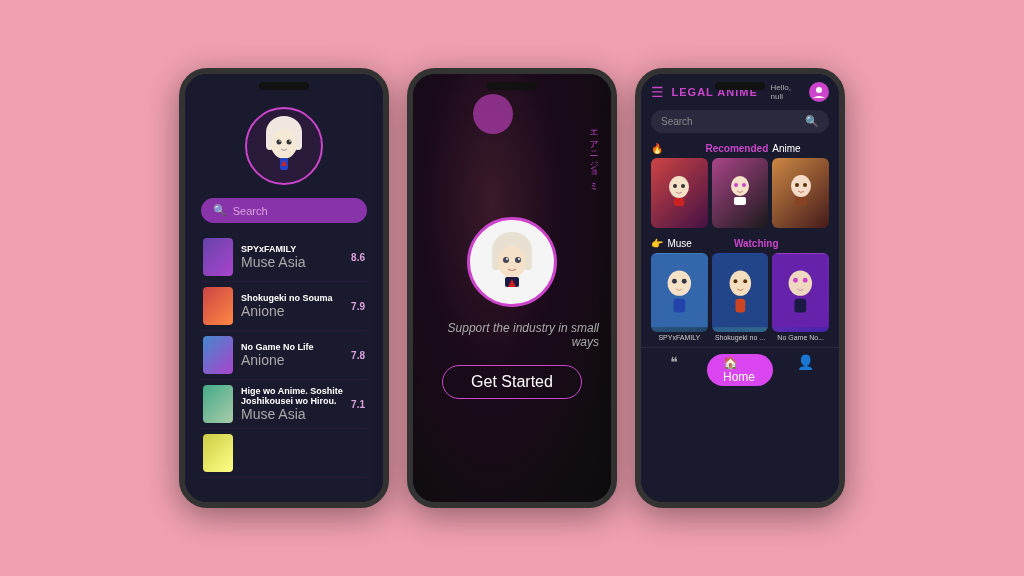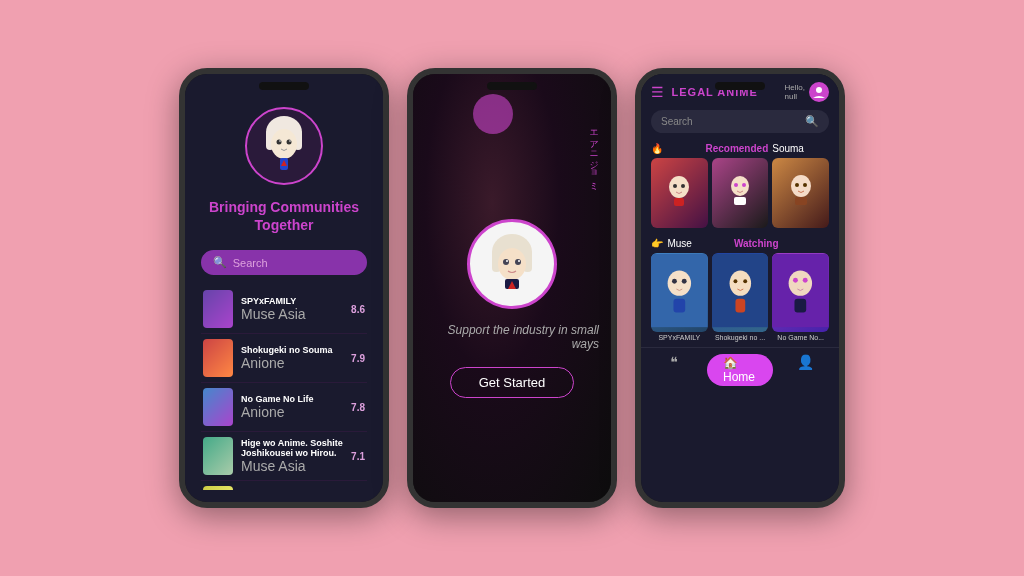--- a/index.html
+++ b/index.html
@@ -198,21 +198,21 @@
       font-style: italic;
     }
     .splash-btn {
       position: relative;
       z-index: 2;
       background: transparent;
       border: 1.5px solid #cc44cc;
       border-radius: 20px;
       color: #fff;
       padding: 7px 28px;
-      font-size: 13px;
+      font-size: 16px;
       cursor: pointer;
     }
 
     
     .phone3-inner {
       background: #1a1a2e;
       padding: 0;
     }
     .app-header {
       display: flex;
@@ -228,21 +228,21 @@
     .app-title {
       color: #cc44cc;
       font-size: 11px;
       font-weight: bold;
       letter-spacing: 1px;
       flex: 1;
     }
     .hello-text {
       color: #aaa;
       font-size: 8px;
-      margin-right: 4px;
+      margin-right: 18px;
     }
     .user-avatar {
       width: 20px;
       height: 20px;
       border-radius: 50%;
       background: #cc44cc;
       display: flex;
       align-items: center;
       justify-content: center;
       color: #fff;
@@ -370,21 +370,20 @@
       <circle cx="45" cy="36" r="2.5" fill="#333"></circle>
       <circle cx="36" cy="35" r="0.8" fill="#fff"></circle>
       <circle cx="46" cy="35" r="0.8" fill="#fff"></circle>
 
       <path d="M37 43 Q40 46 43 43" stroke="#999" stroke-width="1" fill="none"></path>
 
       <rect x="36" y="52" width="8" height="12" rx="2" fill="#2244cc"></rect>
       <polygon points="40,54 37,60 43,60" fill="#cc2222"></polygon>
     </svg>
 
-    <div class="phone1-title">Bringing Communities Together</div>
 
     <div class="phone1-search">
       <span class="phone1-search-icon">🔍</span>
       <span class="phone1-search-text">Search</span>
     </div>
 
     <div class="anime-list">
 
     <div class="anime-item">
       <div class="anime-thumb thumb-spy"></div>
@@ -475,21 +474,21 @@
     </div>
 
     <div class="search-bar">
       <span class="search-bar-text">Search</span>
       <span class="search-bar-icon">🔍</span>
     </div>
 
     <div class="section-title">
       <span>🔥</span>
       <span class="highlight">Recomended</span>
-      <span>Souma</span>
+      <span>Anime</span>
     </div>
     <div class="recommended-strip">
       <div class="rec-card rec1">
         <div class="rec-overlay">
           <svg width="38" height="42" viewBox="0 0 38 42">
             <ellipse cx="19" cy="15" rx="10" ry="11" fill="#f5e0c8"></ellipse>
             <circle cx="15" cy="14" r="2" fill="#333"></circle>
             <circle cx="23" cy="14" r="2" fill="#333"></circle>
             <path d="M16 20 Q19 23 22 20" stroke="#cc8888" stroke-width="1" fill="none"></path>
             <rect x="14" y="26" width="10" height="8" rx="2" fill="#cc2222"></rect>

